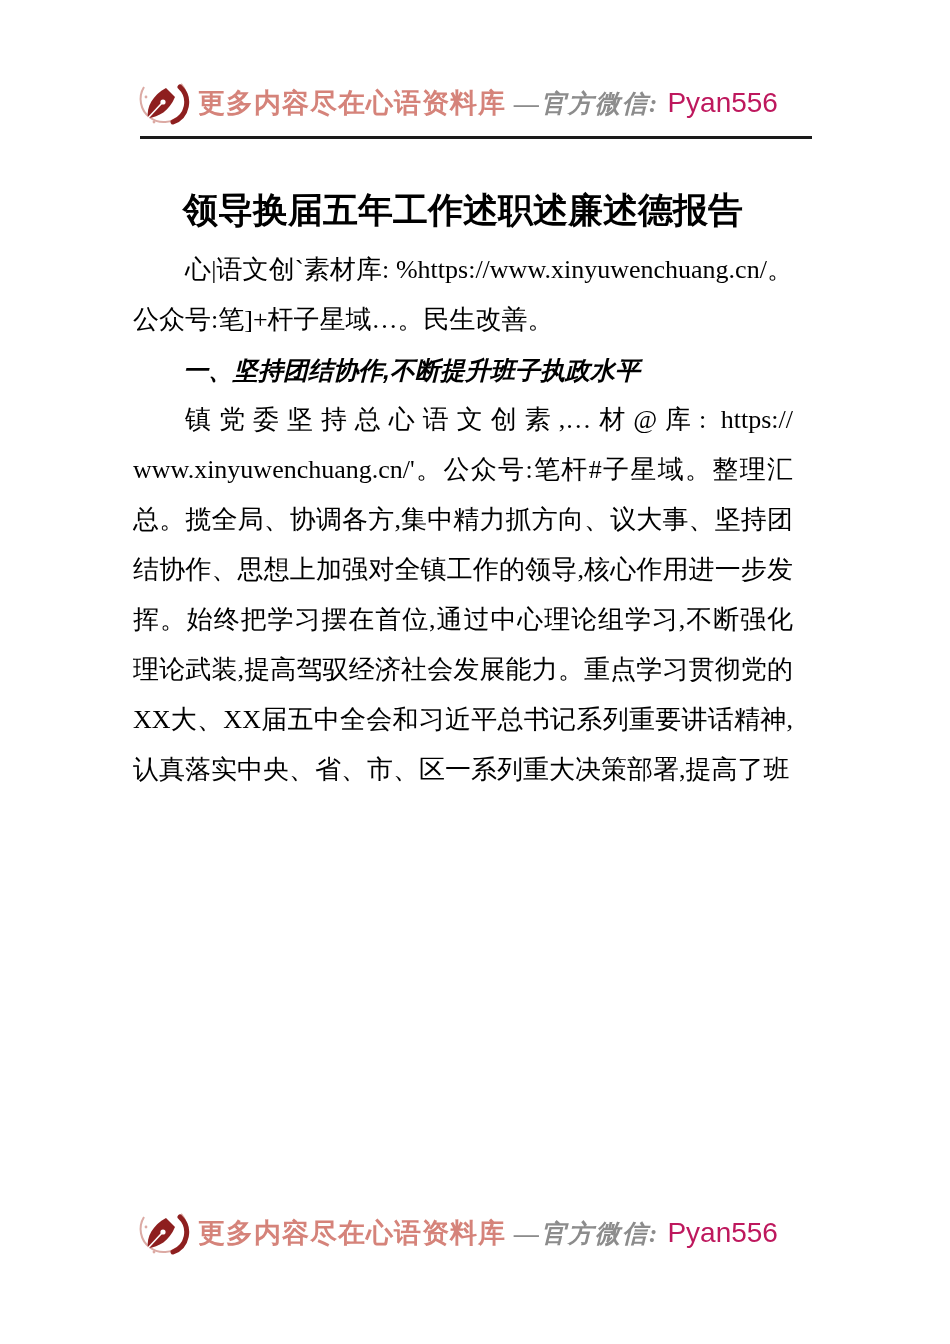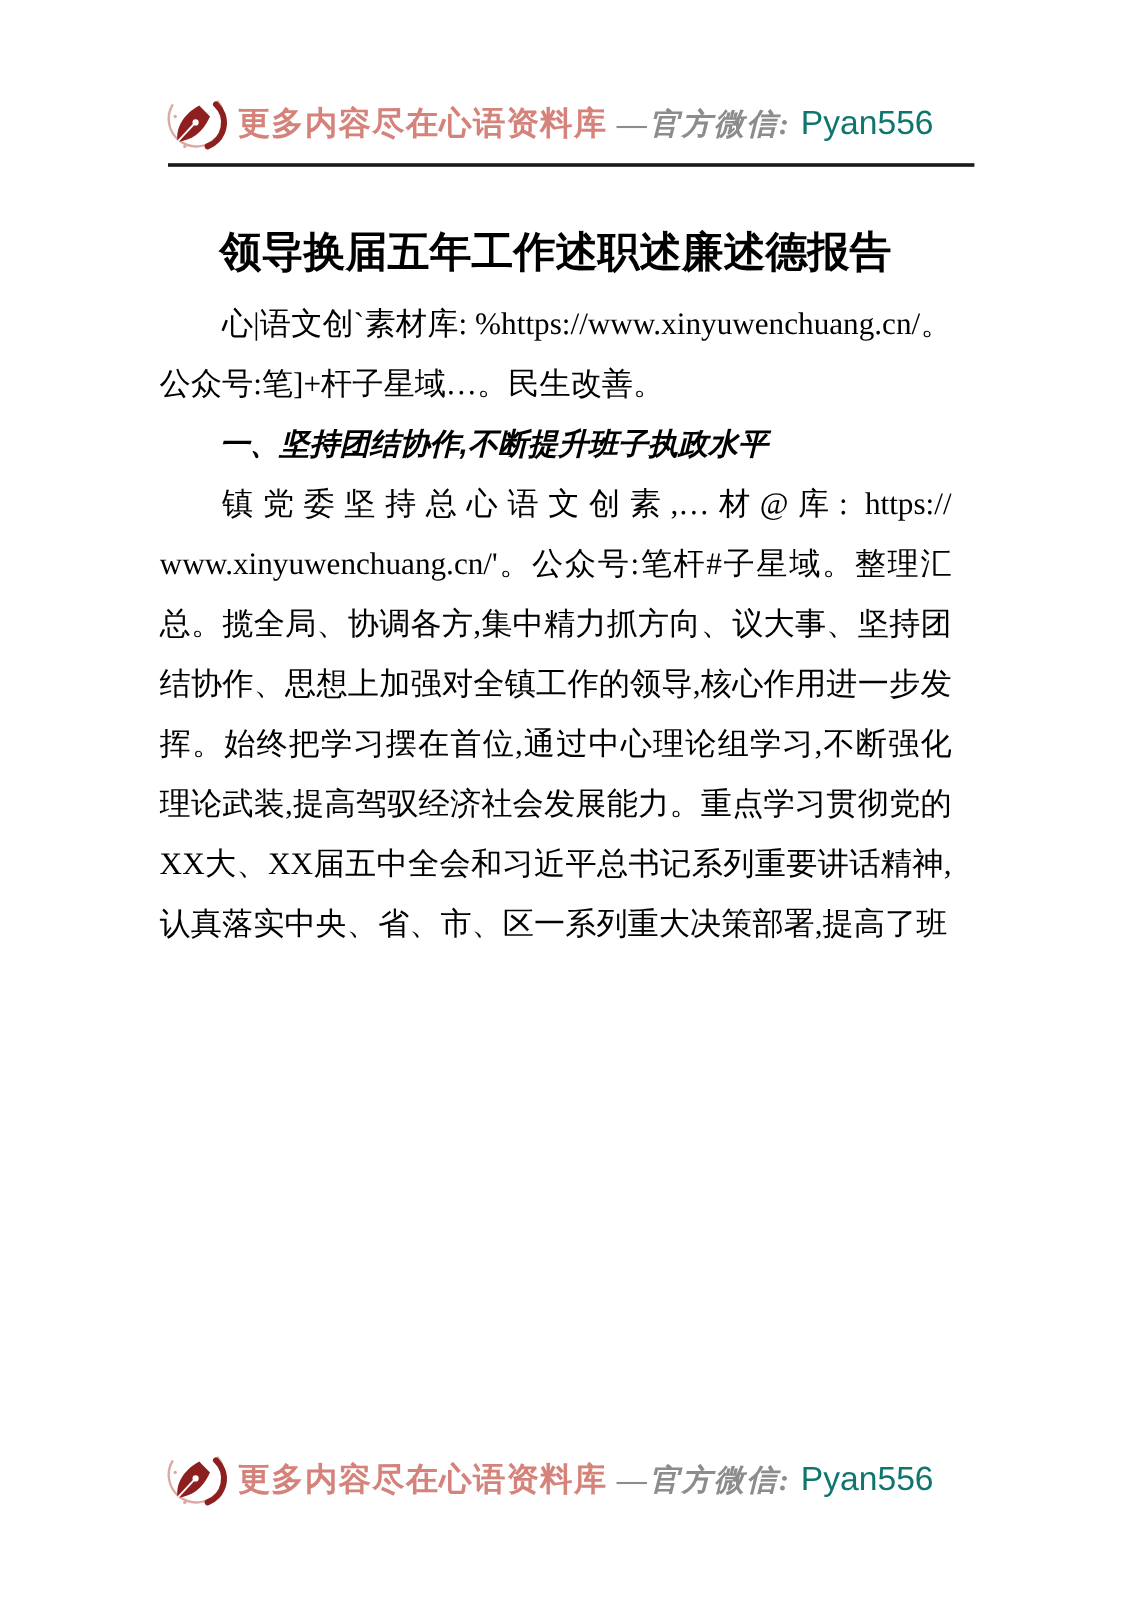--- a/index.html
+++ b/index.html
@@ -27,21 +27,21 @@
     color:#d5837a;
     letter-spacing:1px;
   }
   .wechat-label {
     font-size:25px; color:#8c8c8c;
     font-style:italic; font-weight:bold;
     letter-spacing:2px;
     text-align:center;
   }
   .wechat-id {
-    font-size:28px; color:#0f766e;
+    font-size:28px; color:#be185d;
     font-family:"Liberation Sans","DejaVu Sans",sans-serif;
     font-style:normal;
   }
 
   .header-rule {
     position:absolute; left:140px; top:136px;
     width:672px; height:3px; background:#1a1a1a;
   }
 
   

